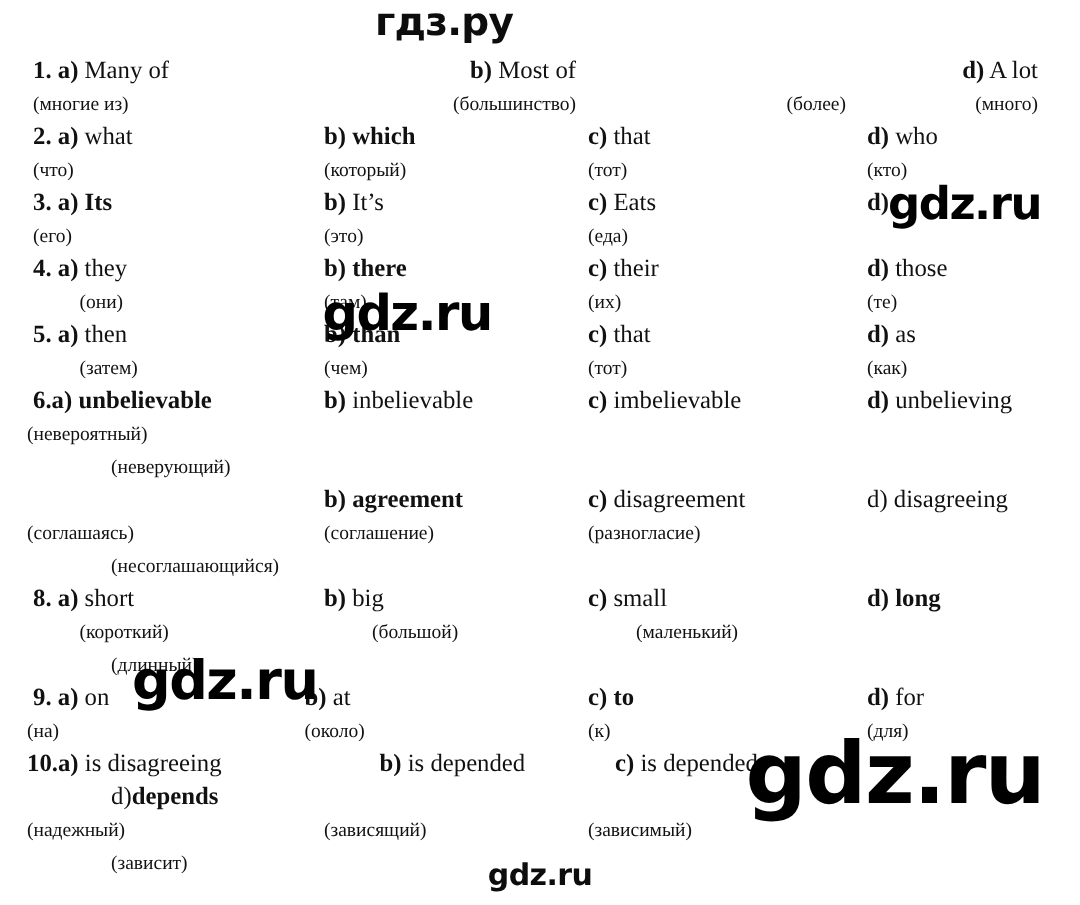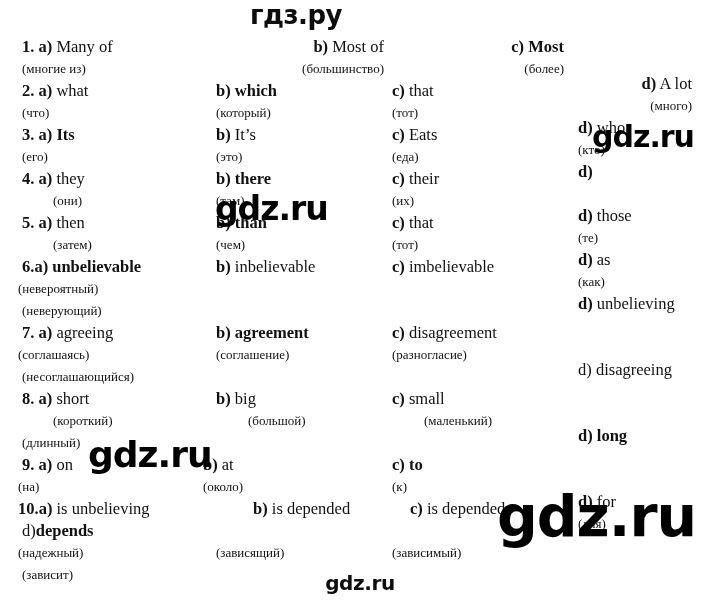--- a/index.html
+++ b/index.html
@@ -82,48 +82,47 @@
 
   .cell {
     position: absolute;
     font-size: 16.5px;
     line-height: 21px;
     white-space: nowrap;
   }
   .c1 { left: 22px; }
   .c2 { left: 216px; }
   .c3 { left: 392px; }
-  .c4 { left: 578px; margin-top: 37px; }
+  .c4 { left: 578px; }
 
   
   .r1 .c1 { left: 22px; }
   .r1 .c2 { left: 208px; width: 176px; text-align: right; }
   .r1 .c3 { left: 392px; width: 172px; text-align: right; }
   .r1 .c4 { left: 560px; width: 132px; text-align: right; }
 
   .b { font-weight: bold; }
   .n { font-weight: normal; }
 
   .ru { font-size: 13px; }
   .off-14 { margin-left: 31px; }
   .off-44 { margin-left: 32px; }
-  .off-52 { }
+  .off-52 { margin-left: 52px; }
 </style>
 </head>
 <body>
 
 <div class="top-brand">гдз.ру</div>
 
 <div class="sheet">
 
   <div class="qrow r1">
     <div class="line">
       <span class="cell c1"><b class="b">1.</b> <b class="b">a)</b> <span class="n">Many of</span></span>
       <span class="cell c2"><b class="b">b)</b> <span class="n">Most of</span></span>
-      <span class="cell c3"><b class="b">c)</b> <span class="b">Most</span></span>
       <span class="cell c4"><b class="b">d)</b> <span class="n">A lot</span></span>
     </div>
     <div class="line">
       <span class="cell c1 ru">(многие из)</span>
       <span class="cell c2 ru">(большинство)</span>
       <span class="cell c3 ru">(более)</span>
       <span class="cell c4 ru">(много)</span>
     </div>
   </div>
 
@@ -197,21 +196,20 @@
     <div class="line">
       <span class="cell c1 ru" style="left:18px">(невероятный)</span>
     </div>
     <div class="line">
       <span class="cell c1 ru off-52">(неверующий)</span>
     </div>
   </div>
 
   <div class="qrow">
     <div class="line">
-      <span class="cell c1"><b class="b">7.</b> <b class="b">a)</b> <span class="n">agreeing</span></span>
       <span class="cell c3"><b class="b">c)</b> <span class="n">disagreement</span></span>
       <span class="cell c2"><b class="b">b)</b> <span class="b">agreement</span></span>
       <span class="cell c4"><span class="n">d)</span> <span class="n">disagreeing</span></span>
     </div>
     <div class="line">
       <span class="cell c1 ru" style="left:18px">(соглашаясь)</span>
       <span class="cell c2 ru">(соглашение)</span>
       <span class="cell c3 ru">(разногласие)</span>
     </div>
     <div class="line">
@@ -246,21 +244,21 @@
     <div class="line">
       <span class="cell c1 ru" style="left:18px">(на)</span>
       <span class="cell c2 ru" style="left:203px">(около)</span>
       <span class="cell c3 ru">(к)</span>
       <span class="cell c4 ru">(для)</span>
     </div>
   </div>
 
   <div class="qrow">
     <div class="line">
-      <span class="cell c1" style="left:18px"><b class="b">10.</b><b class="b">a)</b> <span class="n">is unbelieving</span></span>
+      <span class="cell c1" style="left:18px"><b class="b">10.</b><b class="b">a)</b> <span class="n">is disagreeing</span></span>
       <span class="cell c2" style="left:253px"><b class="b">b)</b> <span class="n">is depended</span></span>
       <span class="cell c3" style="left:410px"><b class="b">c)</b> <span class="n">is depended</span></span>
     </div>
     <div class="line">
       <span class="cell c1 off-52"><span class="n">d)</span><span class="b">depends</span></span>
     </div>
     <div class="line">
       <span class="cell c1 ru" style="left:18px">(надежный)</span>
       <span class="cell c3 ru">(зависимый)</span>
       <span class="cell c2 ru">(зависящий)</span>

